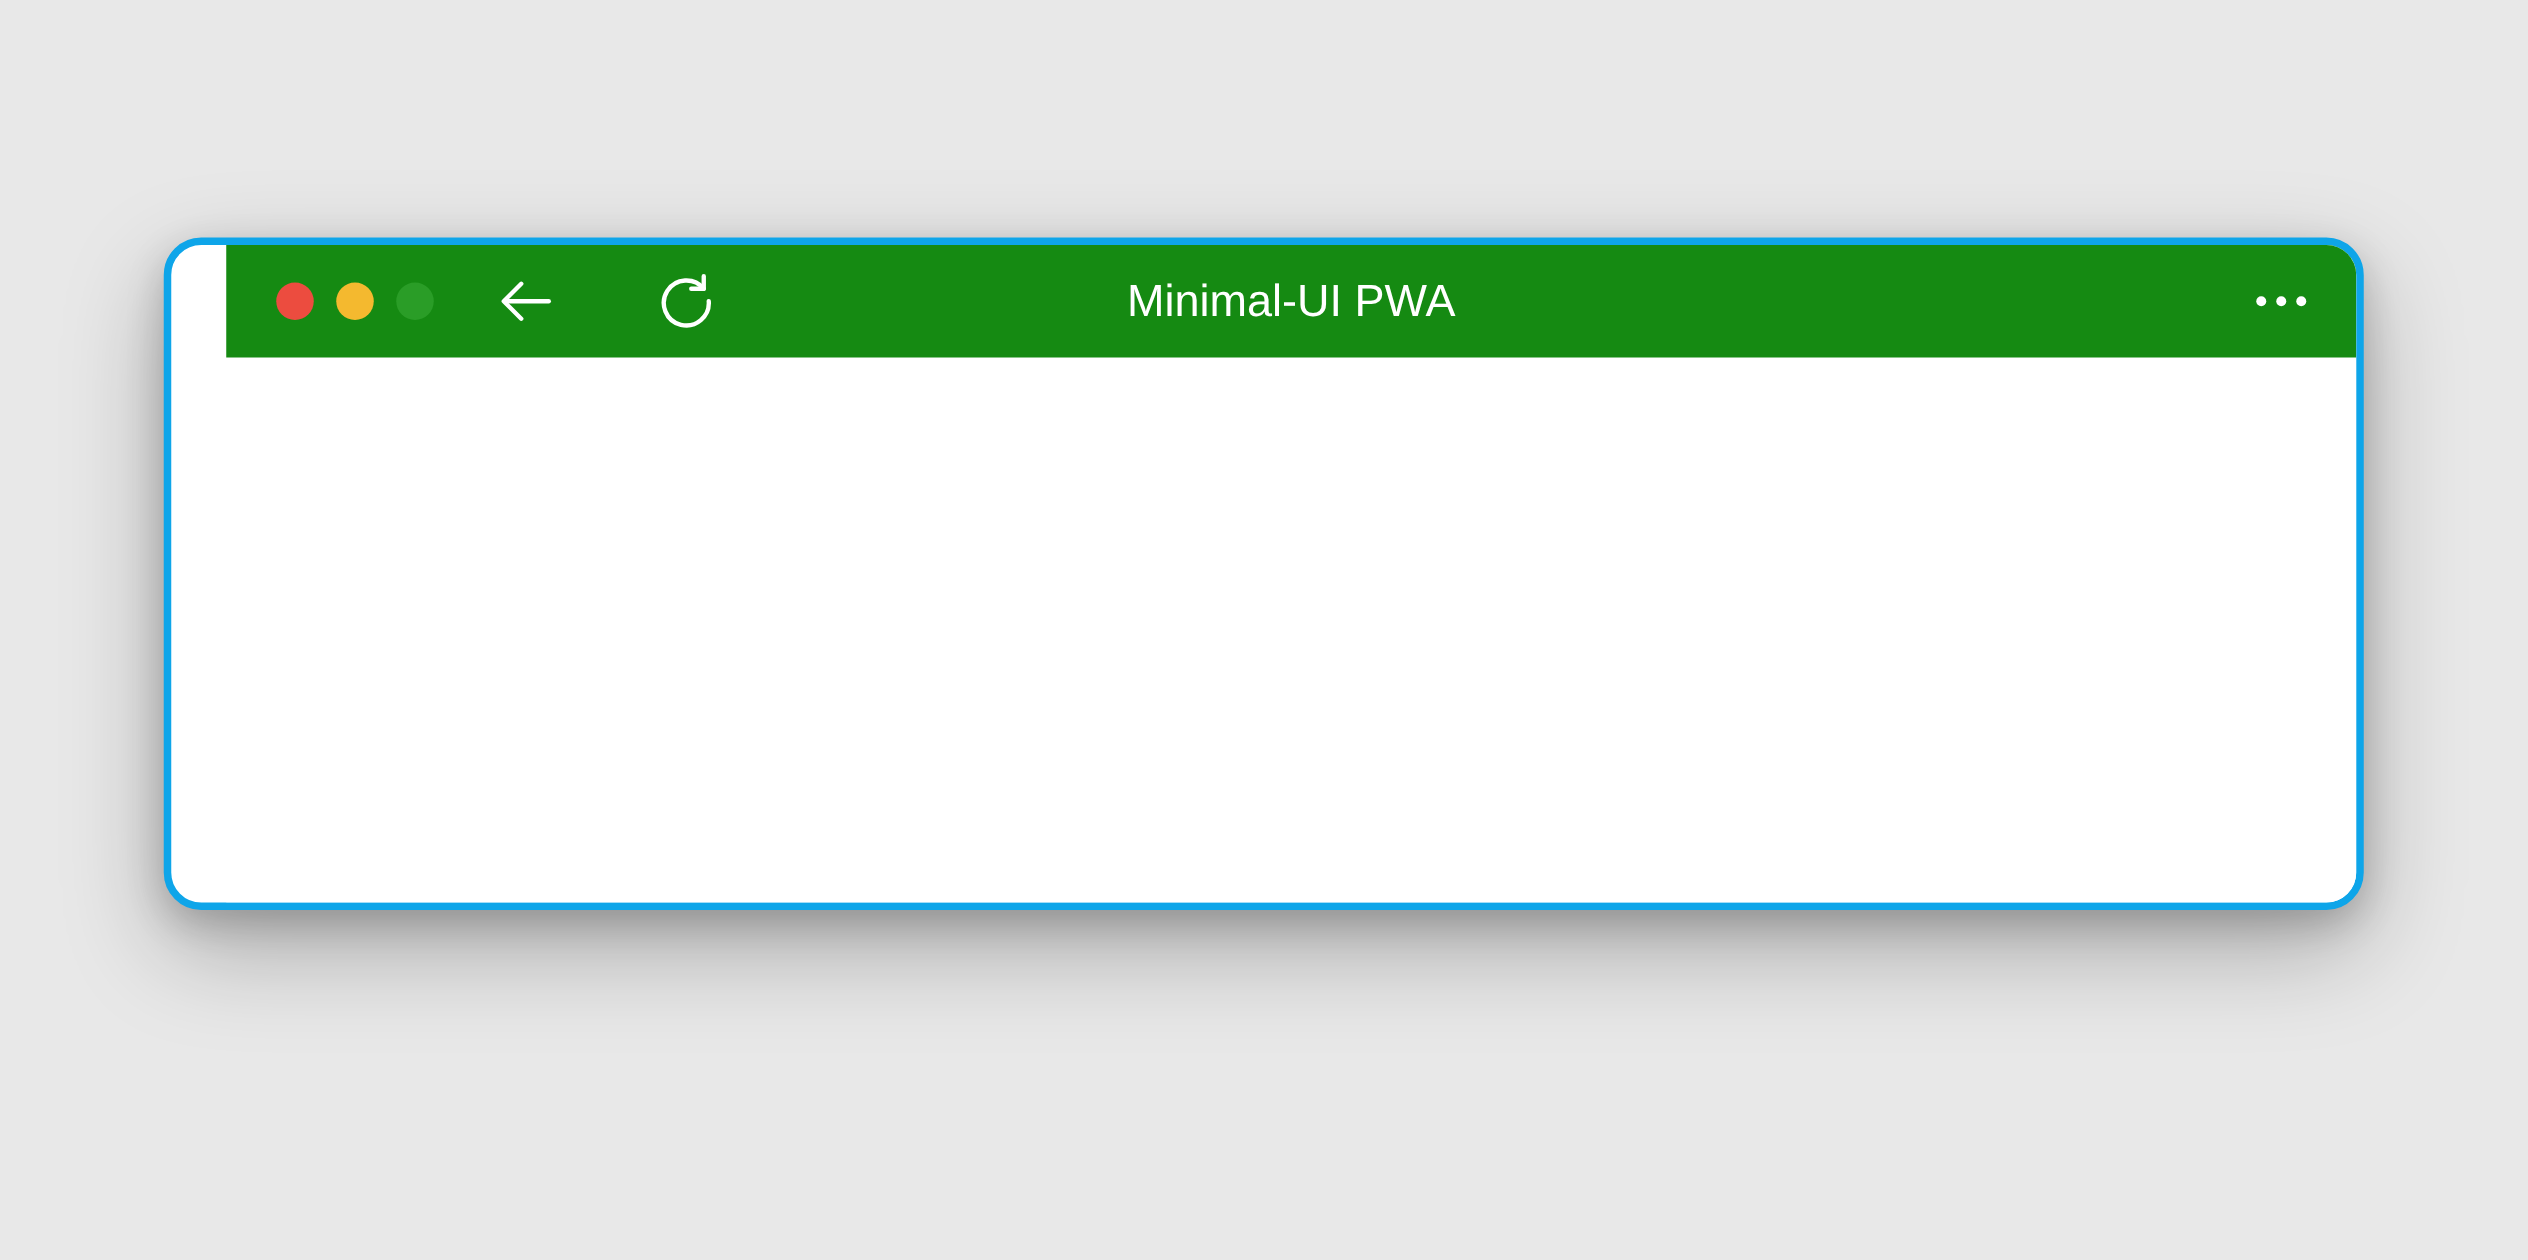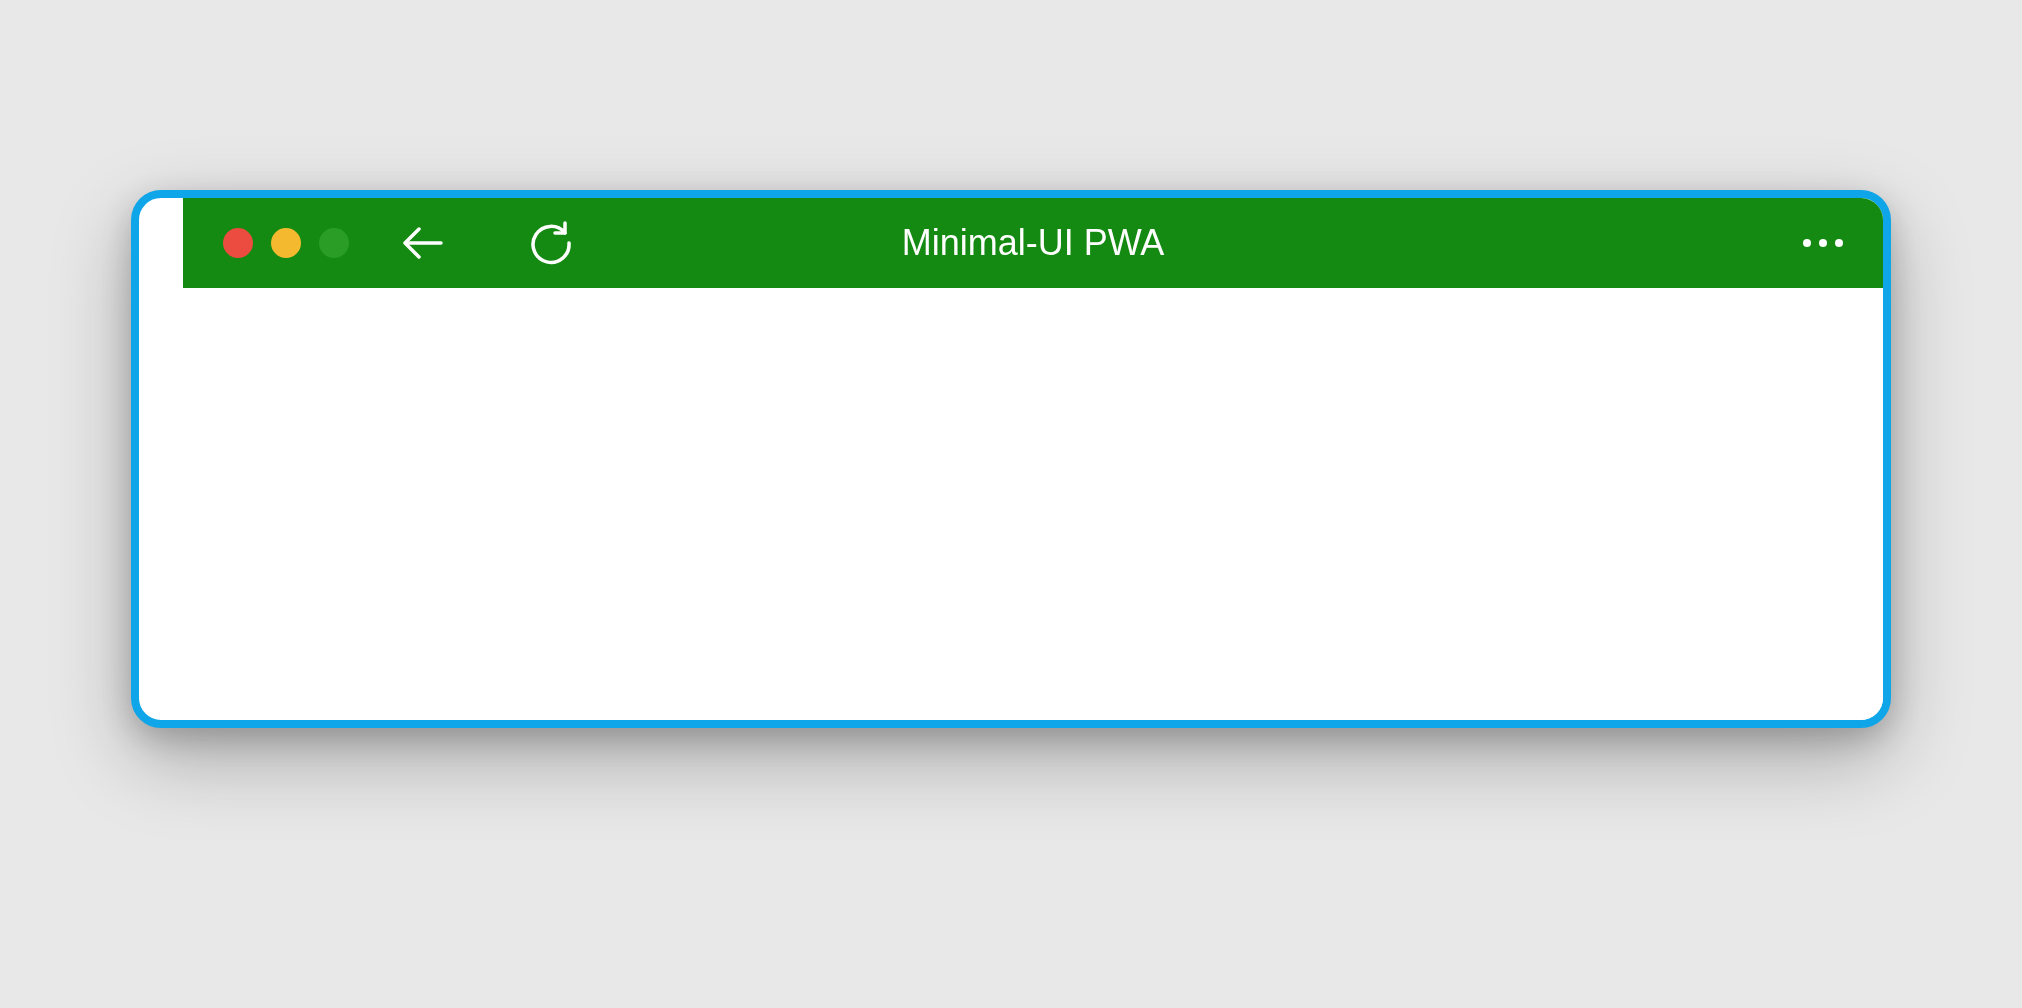--- a/index.html
+++ b/index.html
@@ -19,21 +19,21 @@
       font-family: -apple-system, BlinkMacSystemFont, "Segoe UI", Helvetica, Arial, sans-serif;
     }
     
     .window {
       width: 1760px;
       height: 538px;
       background: #ffffff;
       border-radius: 30px;
       overflow: hidden;
       box-shadow: 0 30px 80px rgba(0,0,0,0.28), 0 10px 30px rgba(0,0,0,0.18);
-      border: 8px solid #0ea5e9;
+      border: 6px solid #0ea5e9;
       display: flex;
       flex-direction: column;
       padding-left: 44px;
     }
     
     .titlebar {
       height: 90px;
       background: #158a12;
       display: flex;
       align-items: center;

